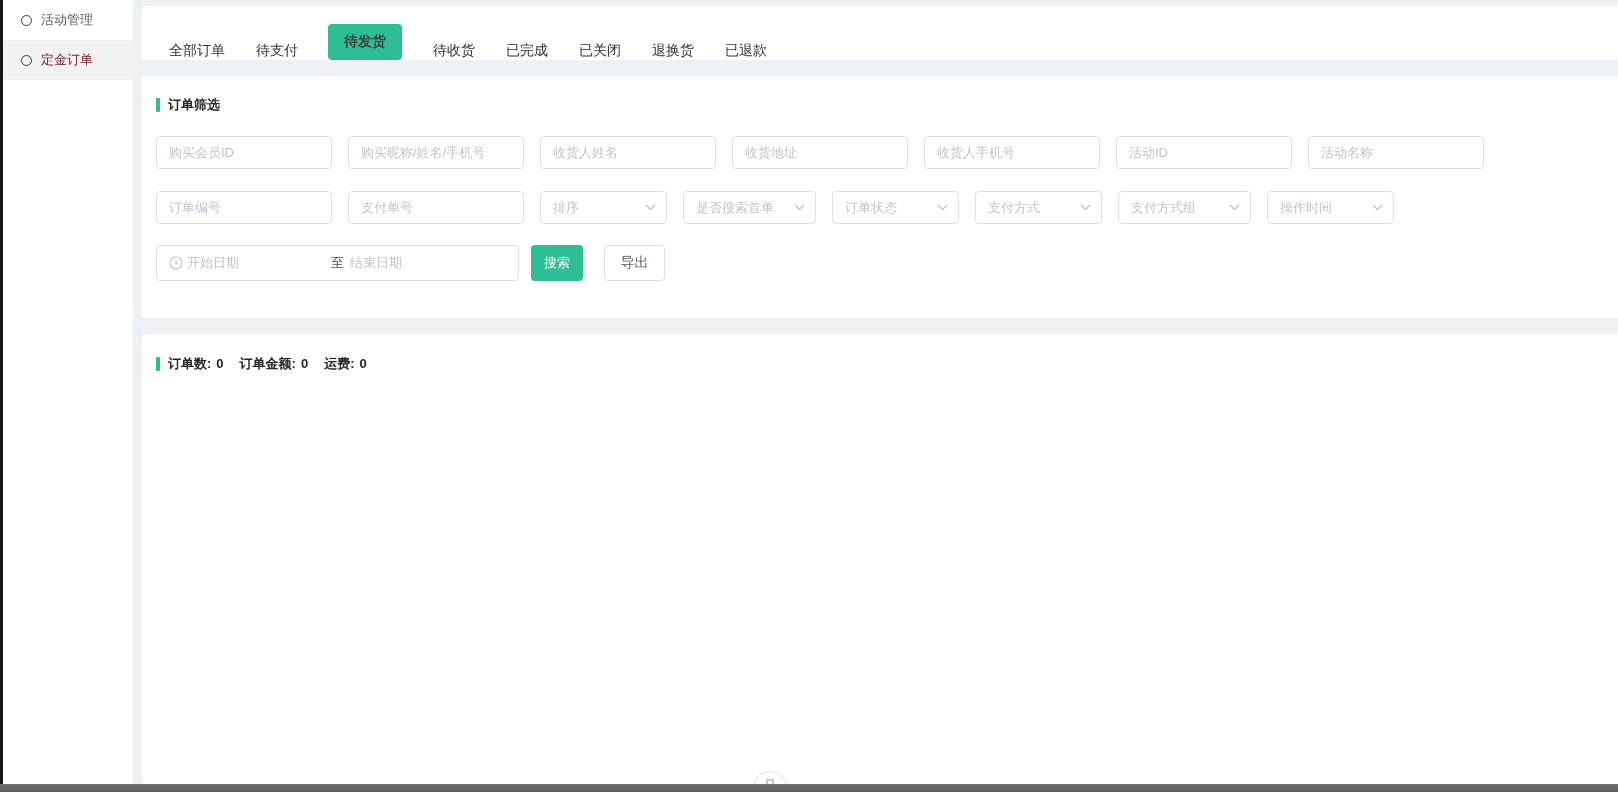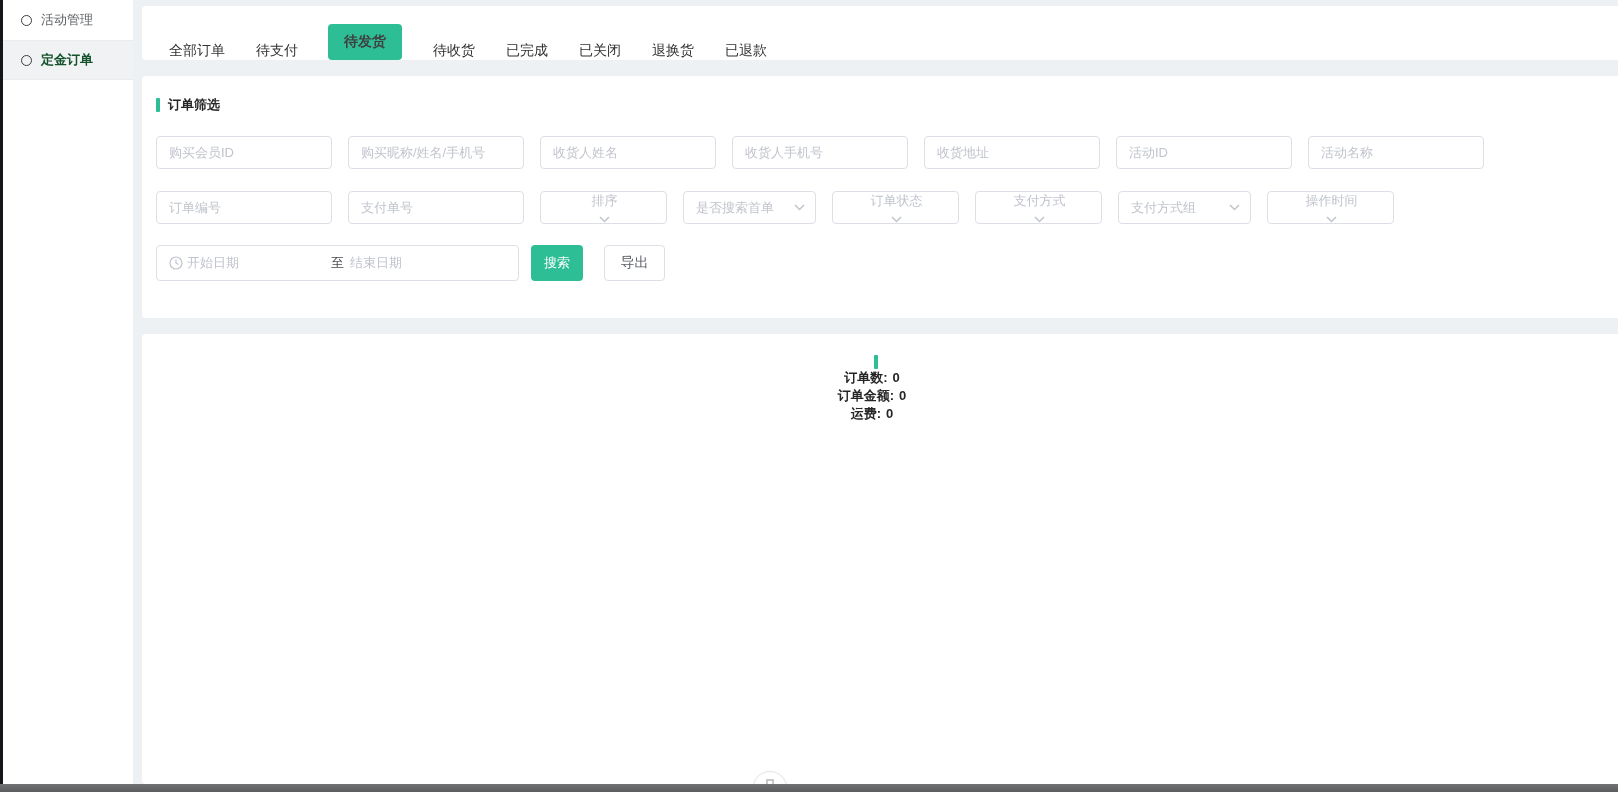--- a/index.html
+++ b/index.html
@@ -7,21 +7,21 @@
   .screen { position:relative; width:1618px; height:792px; background:#fff; overflow:hidden; }
 
   
   .left-strip { position:absolute; left:0; top:0; width:3px; height:784px; background:#15161a; z-index:5; }
 
   
   .sidebar { position:absolute; left:3px; top:0; width:130px; height:784px; background:#fff; z-index:4; }
   .side-item { display:flex; align-items:center; height:40px; padding-left:18px; font-size:13px; color:#5f6368; cursor:pointer; }
   .side-item .ring { width:11px; height:11px; border:1.5px solid #3a3d40; border-radius:50%; margin-right:9px; flex:0 0 auto; }
   .side-divider { border-top:1px solid #ececec; }
-  .side-item.active { background:#f1f2f3; color:#14532d; font-weight:bold; height:38px; }
+  .side-item.active { background:#f1f2f3; color:#7f1d1d; font-weight:normal; height:38px; }
 
   
   .content { position:absolute; left:133px; top:0; right:0; height:784px; background:#eef1f4; padding:6px 0 0 9px; display:flex; flex-direction:column; }
 
   .card { background:#fff; border-radius:4px 0 0 4px; }
 
   
   .tabs-card { height:54px; display:flex; align-items:flex-end; padding-left:27px; }
   .tab { font-size:14px; color:#303133; margin-right:31px; cursor:pointer; white-space:nowrap; }
   .tab.active { background:var(--accent); color:#404040; font-weight:bold; padding:9px 16px; border-radius:4px; margin-left:-1px; }
@@ -34,38 +34,38 @@
 
   .frow { display:flex; margin-top:22px; }
   .f-input { width:176px; height:33px; border:1px solid #dcdfe6; border-radius:4px; margin-right:16px;
              padding:0 12px; font-size:13px; color:#303133; outline:none; background:#fff;
              font-family:"Liberation Sans","DejaVu Sans",sans-serif; }
   .f-input::placeholder { color:#c0c4cc; }
 
   .f-select { height:33px; border:1px solid #dcdfe6; border-radius:4px; margin-right:16px; background:#fff;
               display:flex; align-items:center; justify-content:space-between; padding:0 10px 0 12px;
               font-size:13px; color:#c0c4cc; cursor:pointer; }
-  .sel-sm { width:127px;flex-direction:column; } .sel-md { width:133px; }
+  .sel-sm { width:127px; } .sel-md { width:133px; }
   .chev svg { display:block; }
 
   .row3 { display:flex; margin-top:21px; align-items:center; }
   .date-range { width:363px; height:36px; border:1px solid #dcdfe6; border-radius:4px; background:#fff;
                 display:flex; align-items:center; padding:0 30px 0 12px; cursor:pointer; }
   .date-range .dr-ph { flex:1; text-align:left; font-size:13px; color:#c0c4cc; }
   .date-range .dr-sep { font-size:13px; color:#4a4d52; padding:0 6px; }
   .clock { margin-right:4px; display:flex; }
 
   .btn-search { margin-left:12px; width:52px; height:36px; background:var(--accent); color:#fff; font-size:13px;
                 border:none; border-radius:4px; cursor:pointer; font-family:inherit; }
   .btn-export { margin-left:21px; width:61px; height:36px; background:#fff; color:#5a5e66; font-size:14px;
                 border:1px solid #dcdfe6; border-radius:4px; cursor:pointer; font-family:inherit; }
 
   
   .summary-card { margin-top:16px; flex:1; padding:21px 14px; }
-  .summary-row { display:flex; align-items:center;flex-direction:column; }
+  .summary-row { display:flex; align-items:center; }
   .summary-row .bar { width:4px; height:14px; background:var(--accent); border-radius:1px; margin-right:8px; }
   .stat { font-size:13px; font-weight:bold; color:#262626; margin-right:16px; }
   .stat .val { margin-left:5px; }
 
   
   .backtop { position:absolute; left:753px; top:771px; width:34px; height:34px; background:#fff;
              border:1px solid #e3e5e8; border-radius:50%; box-shadow:0 1px 3px rgba(0,0,0,0.08);
              z-index:6; cursor:pointer; display:flex; justify-content:center; }
   .backtop .sq { width:8px; height:8px; border:2px solid #c7cacd; margin-top:7px; background:#fff; }
 
@@ -109,22 +109,22 @@
     <div class="card filter-card">
       <div class="section-head">
         <span class="bar"></span>
         <span class="txt">订单筛选</span>
       </div>
 
       <div class="frow">
         <input class="f-input" placeholder="购买会员ID" style="">
         <input class="f-input" placeholder="购买昵称/姓名/手机号" style="">
         <input class="f-input" placeholder="收货人姓名" style="">
+        <input class="f-input" placeholder="收货地址" style="">
         <input class="f-input" placeholder="收货人手机号" style="">
-        <input class="f-input" placeholder="收货地址" style="">
         <input class="f-input" placeholder="活动ID" style="">
         <input class="f-input" placeholder="活动名称" style="">
       </div>
 
       <div class="frow">
         <input class="f-input" placeholder="订单编号" style="">
         <input class="f-input" placeholder="支付单号" style="">
         <div class="f-select sel-sm">
           <span>排序</span>
           <span class="chev">

